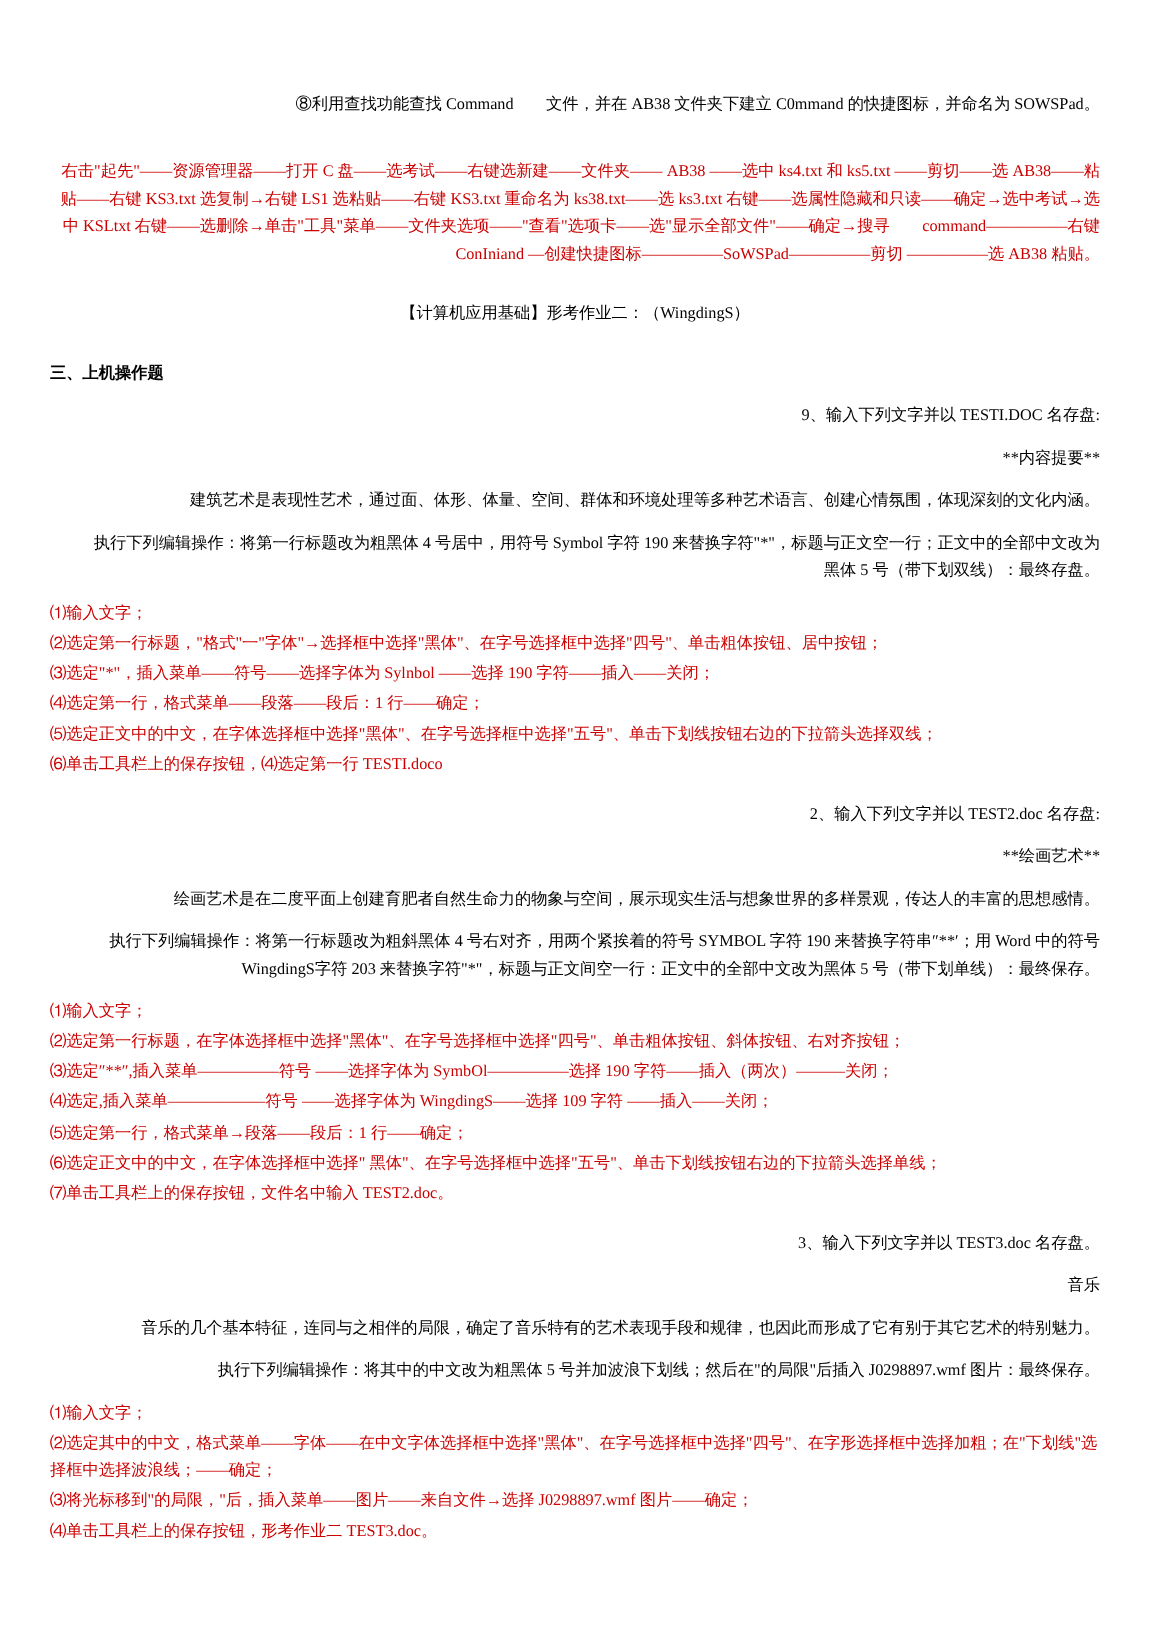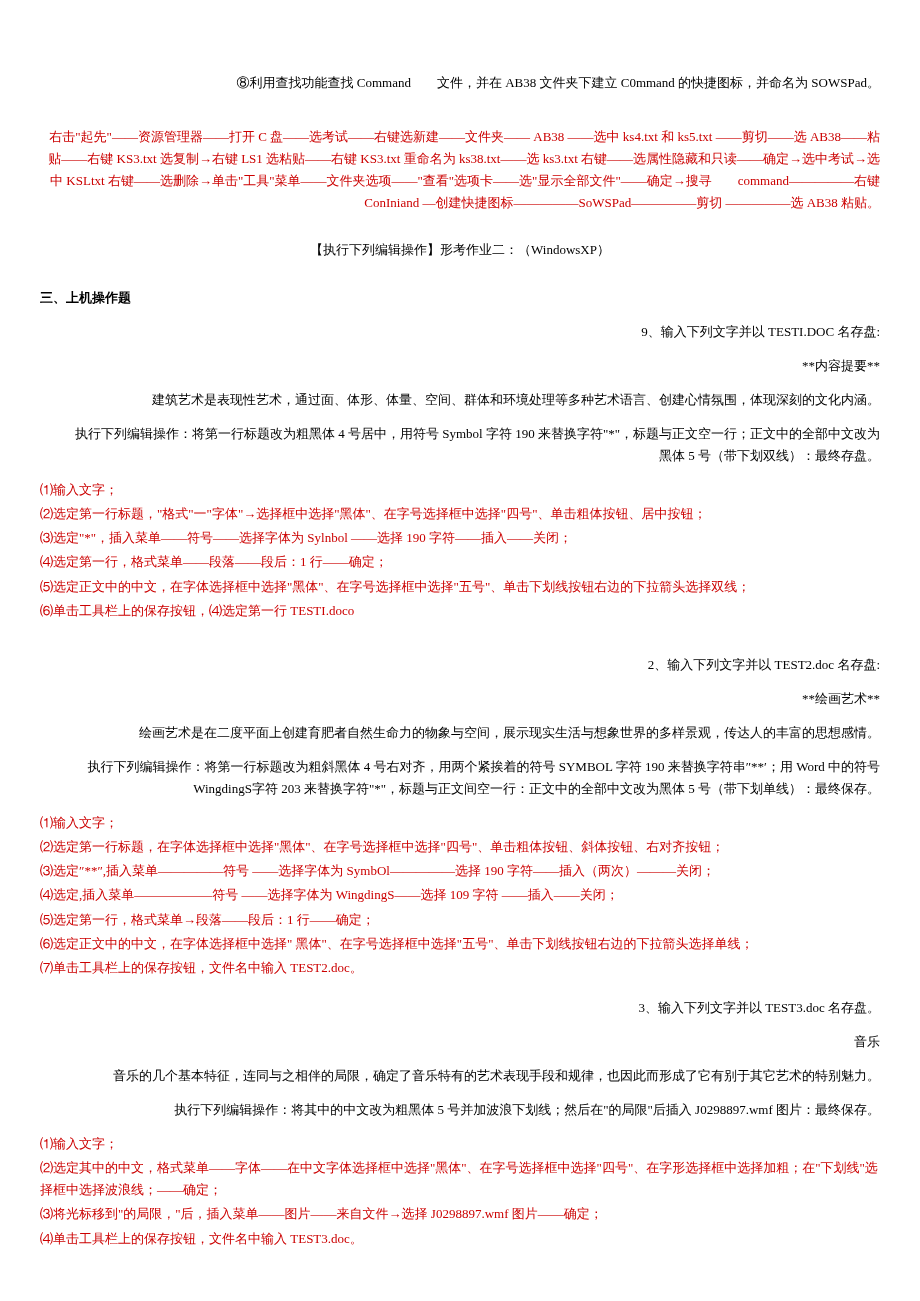--- a/index.html
+++ b/index.html
@@ -22,47 +22,47 @@
     .list-item { margin: 2px 0; }
     .spacer-sm { height: 8px; }
   </style>
 </head>
 <body>
 
 <div class="para black">⑧利用查找功能查找 Command　　文件，并在 AB38 文件夹下建立 C0mmand 的快捷图标，并命名为 SOWSPad。</div>
 <div class="spacer-sm"></div>
 <div class="para red">右击"起先"――资源管理器――打开 C 盘――选考试――右键选新建――文件夹―― AB38 ――选中 ks4.txt 和 ks5.txt ――剪切――选 AB38――粘贴――右键 KS3.txt 选复制→右键 LS1 选粘贴――右键 KS3.txt 重命名为 ks38.txt――选 ks3.txt 右键――选属性隐藏和只读――确定→选中考试→选中 KSLtxt 右键——选删除→单击"工具"菜单――文件夹选项――"查看"选项卡――选"显示全部文件"――确定→搜寻　　command―――――右键 ConIniand —创建快捷图标―――――SoWSPad―――――剪切 ―――――选 AB38 粘贴。</div>
 
-<div class="title black">【执行下列编辑操作】形考作业二：（WindowsXP）</div>
+<div class="title black">【计算机应用基础】形考作业二：（WingdingS）</div>
 
 <div class="section-head black">三、上机操作题</div>
 
 <div class="para black">9、输入下列文字并以 TESTI.DOC 名存盘:</div>
 <div class="para black">**内容提要**</div>
 <div class="para black indent">建筑艺术是表现性艺术，通过面、体形、体量、空间、群体和环境处理等多种艺术语言、创建心情氛围，体现深刻的文化内涵。</div>
 <div class="para black indent">执行下列编辑操作：将第一行标题改为粗黑体 4 号居中，用符号 Symbol 字符 190 来替换字符"*"，标题与正文空一行；正文中的全部中文改为黑体 5 号（带下划双线）：最终存盘。</div>
 <div class="list-item red">⑴输入文字；</div>
 <div class="list-item red">⑵选定第一行标题，"格式"一"字体"→选择框中选择"黑体"、在字号选择框中选择"四号"、单击粗体按钮、居中按钮；</div>
 <div class="list-item red">⑶选定"*"，插入菜单――符号――选择字体为 Sylnbol ――选择 190 字符――插入――关闭；</div>
 <div class="list-item red">⑷选定第一行，格式菜单――段落――段后：1 行――确定；</div>
 <div class="list-item red">⑸选定正文中的中文，在字体选择框中选择"黑体"、在字号选择框中选择"五号"、单击下划线按钮右边的下拉箭头选择双线；</div>
 <div class="list-item red">⑹单击工具栏上的保存按钮，⑷选定第一行 TESTI.doco</div>
 
-<div class="para black" style="margin-top:32px">2、输入下列文字并以 TEST2.doc 名存盘:</div>
+<div class="para black" style="margin-top:18px">2、输入下列文字并以 TEST2.doc 名存盘:</div>
 <div class="para black">**绘画艺术**</div>
 <div class="para black">绘画艺术是在二度平面上创建育肥者自然生命力的物象与空间，展示现实生活与想象世界的多样景观，传达人的丰富的思想感情。</div>
 <div class="para black">执行下列编辑操作：将第一行标题改为粗斜黑体 4 号右对齐，用两个紧挨着的符号 SYMBOL 字符 190 来替换字符串″**′；用 Word 中的符号 WingdingS字符 203 来替换字符"*"，标题与正文间空一行：正文中的全部中文改为黑体 5 号（带下划单线）：最终保存。</div>
 <div class="list-item red">⑴输入文字；</div>
 <div class="list-item red">⑵选定第一行标题，在字体选择框中选择"黑体"、在字号选择框中选择"四号"、单击粗体按钮、斜体按钮、右对齐按钮；</div>
 <div class="list-item red">⑶选定″**″,插入菜单―――――符号 ――选择字体为 SymbOl―――――选择 190 字符――插入（两次）―――关闭；</div>
 <div class="list-item red">⑷选定,插入菜单――――――符号 ――选择字体为 WingdingS――选择 109 字符 ――插入――关闭；</div>
 <div class="list-item red">⑸选定第一行，格式菜单→段落――段后：1 行――确定；</div>
 <div class="list-item red">⑹选定正文中的中文，在字体选择框中选择" 黑体"、在字号选择框中选择"五号"、单击下划线按钮右边的下拉箭头选择单线；</div>
 <div class="list-item red">⑺单击工具栏上的保存按钮，文件名中输入 TEST2.doc。</div>
 
 <div class="para black" style="margin-top:18px">3、输入下列文字并以 TEST3.doc 名存盘。</div>
 <div class="para black">音乐</div>
 <div class="para black">音乐的几个基本特征，连同与之相伴的局限，确定了音乐特有的艺术表现手段和规律，也因此而形成了它有别于其它艺术的特别魅力。</div>
 <div class="para black indent">执行下列编辑操作：将其中的中文改为粗黑体 5 号并加波浪下划线；然后在"的局限"后插入 J0298897.wmf 图片：最终保存。</div>
 <div class="list-item red">⑴输入文字；</div>
 <div class="list-item red">⑵选定其中的中文，格式菜单――字体――在中文字体选择框中选择"黑体"、在字号选择框中选择"四号"、在字形选择框中选择加粗；在"下划线"选择框中选择波浪线；――确定；</div>
 <div class="list-item red">⑶将光标移到"的局限，"后，插入菜单――图片――来自文件→选择 J0298897.wmf 图片――确定；</div>
-<div class="list-item red">⑷单击工具栏上的保存按钮，文件名中输入 TEST3.doc。</div>
+<div class="list-item red">⑷单击工具栏上的保存按钮，形考作业二 TEST3.doc。</div>
 
 </body></html>

